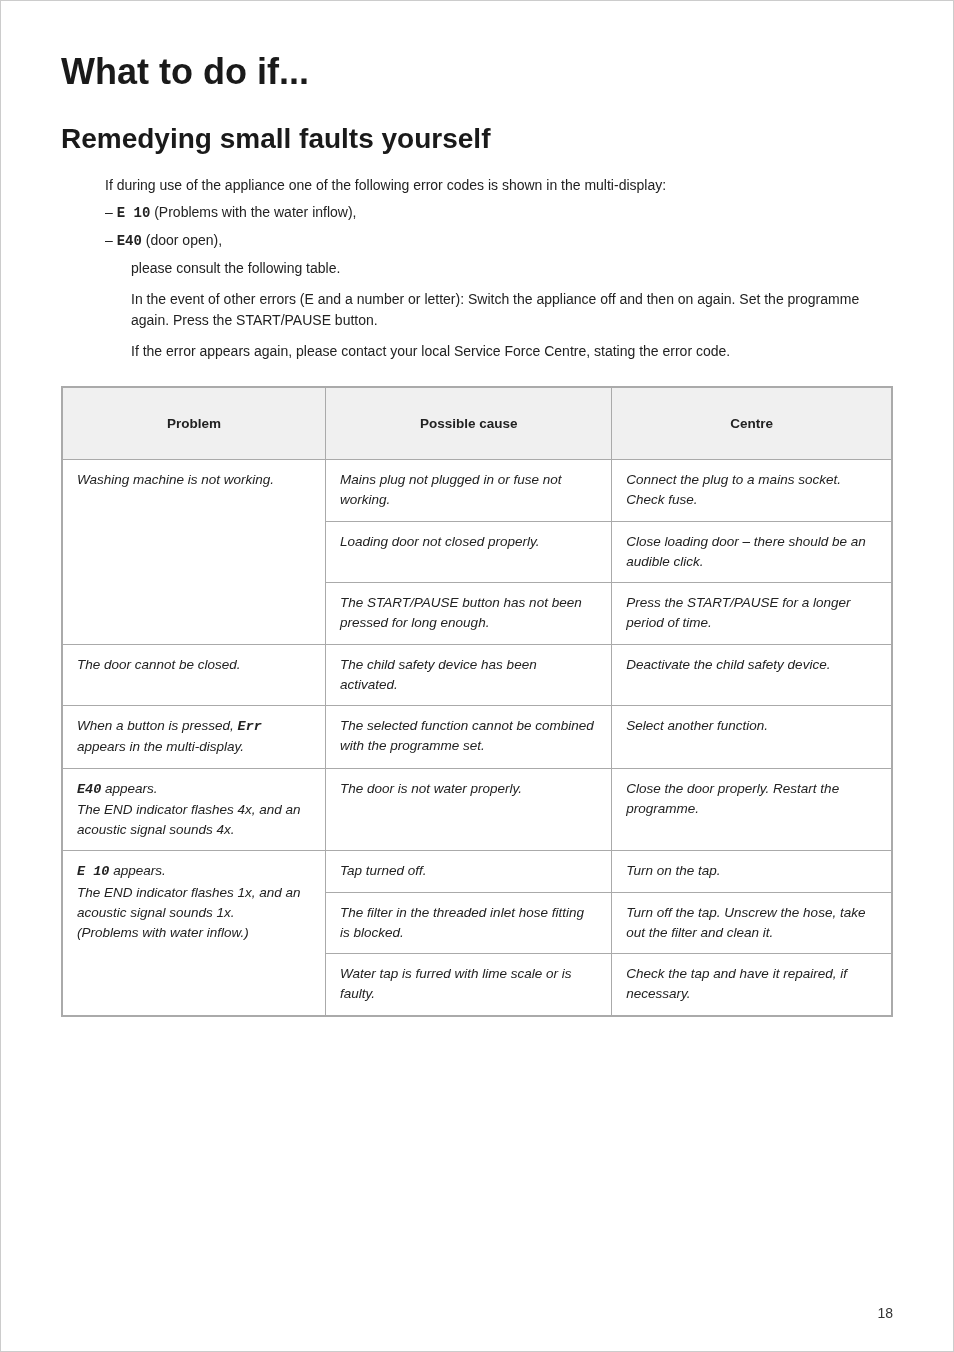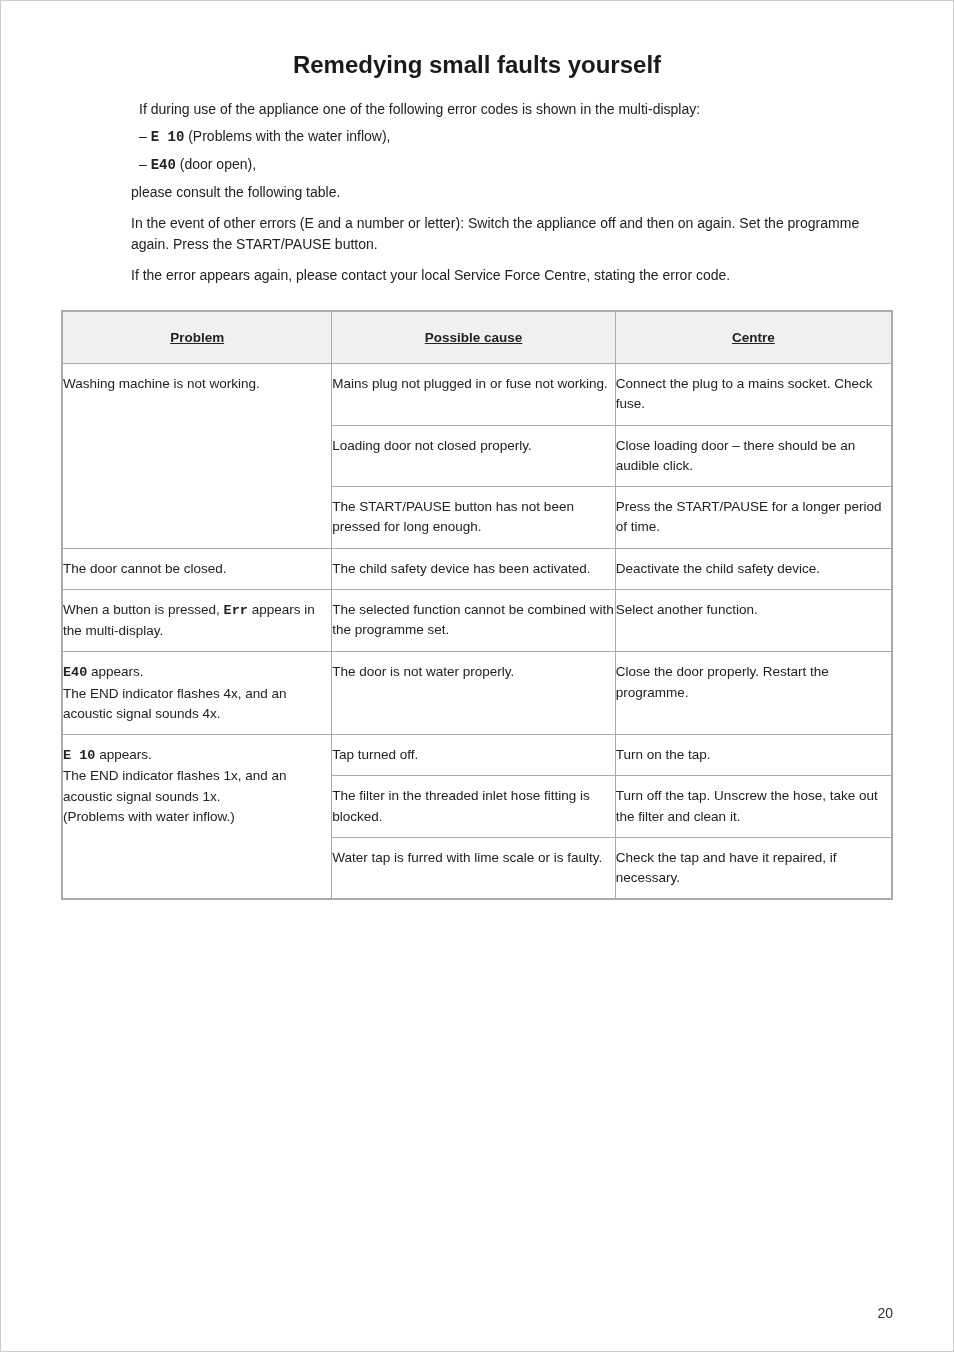--- a/index.html
+++ b/index.html
@@ -36,32 +36,31 @@
 
     .main-title {
       font-size: 36px;
       font-weight: bold;
       color: #1a1a1a;
       margin-bottom: 30px;
       font-family: Arial, Helvetica, sans-serif;
     }
 
     .section-title {
-      font-size: 24px;
+      font-size: 28px;
       font-weight: bold;
       color: #1a1a1a;
       margin-bottom: 20px;
-      text-align: center;
     }
 
     .intro-text {
       font-size: 14px;
       line-height: 1.5;
       color: #222;
-      margin-left: 78px;
+      margin-left: 44px;
       margin-bottom: 6px;
     }
 
     .error-code {
       font-family: 'Courier New', monospace;
       font-weight: bold;
       font-size: 14px;
     }
 
     .intro-para {
@@ -83,47 +82,48 @@
       font-size: 13.5px;
       color: #222;
     }
 
     thead tr {
       background: #f0f0f0;
     }
 
     thead th {
       border: 1px solid #aaa;
-      padding: 18px 14px;
+      padding: 28px 14px;
       font-weight: bold;
       text-align: center;
-      text-decoration: underline;
     }
 
     tbody td {
       border: 1px solid #aaa;
-      padding: 10px 0;
+      padding: 10px 14px;
       vertical-align: top;
       line-height: 1.5;
+      font-style: italic;
     }
 
     tbody tr td:first-child {
       font-size: 13.5px;
     }
 
     .mono {
       font-family: 'Courier New', monospace;
       font-weight: bold;
     }
   </style>
 </head>
 <body>
 
 <div class="page">
 
+  <h1 class="main-title">What to do if...</h1>
 
   <h2 class="section-title">Remedying small faults yourself</h2>
 
   <p class="intro-text">If during use of the appliance one of the following error codes is shown in the multi-display:</p>
 
   <p class="intro-text">
     <span>– </span><span class="error-code mono">E 10</span><span> (Problems with the water inflow),</span>
   </p>
   <p class="intro-text">
     <span>– </span><span class="error-code mono">E40</span><span> (door open),</span>
@@ -181,14 +181,14 @@
             <td>Turn off the tap. Unscrew the hose, take out the filter and clean it.</td>
           </tr>
           <tr>
             <td>Water tap is furred with lime scale or is faulty.</td>
             <td>Check the tap and have it repaired, if necessary.</td>
           </tr>
         </tbody>
     </table>
   </div>
 
-  <div class="page-number">20</div>
+  <div class="page-number">18</div>
 </div>
 
 </body></html>

